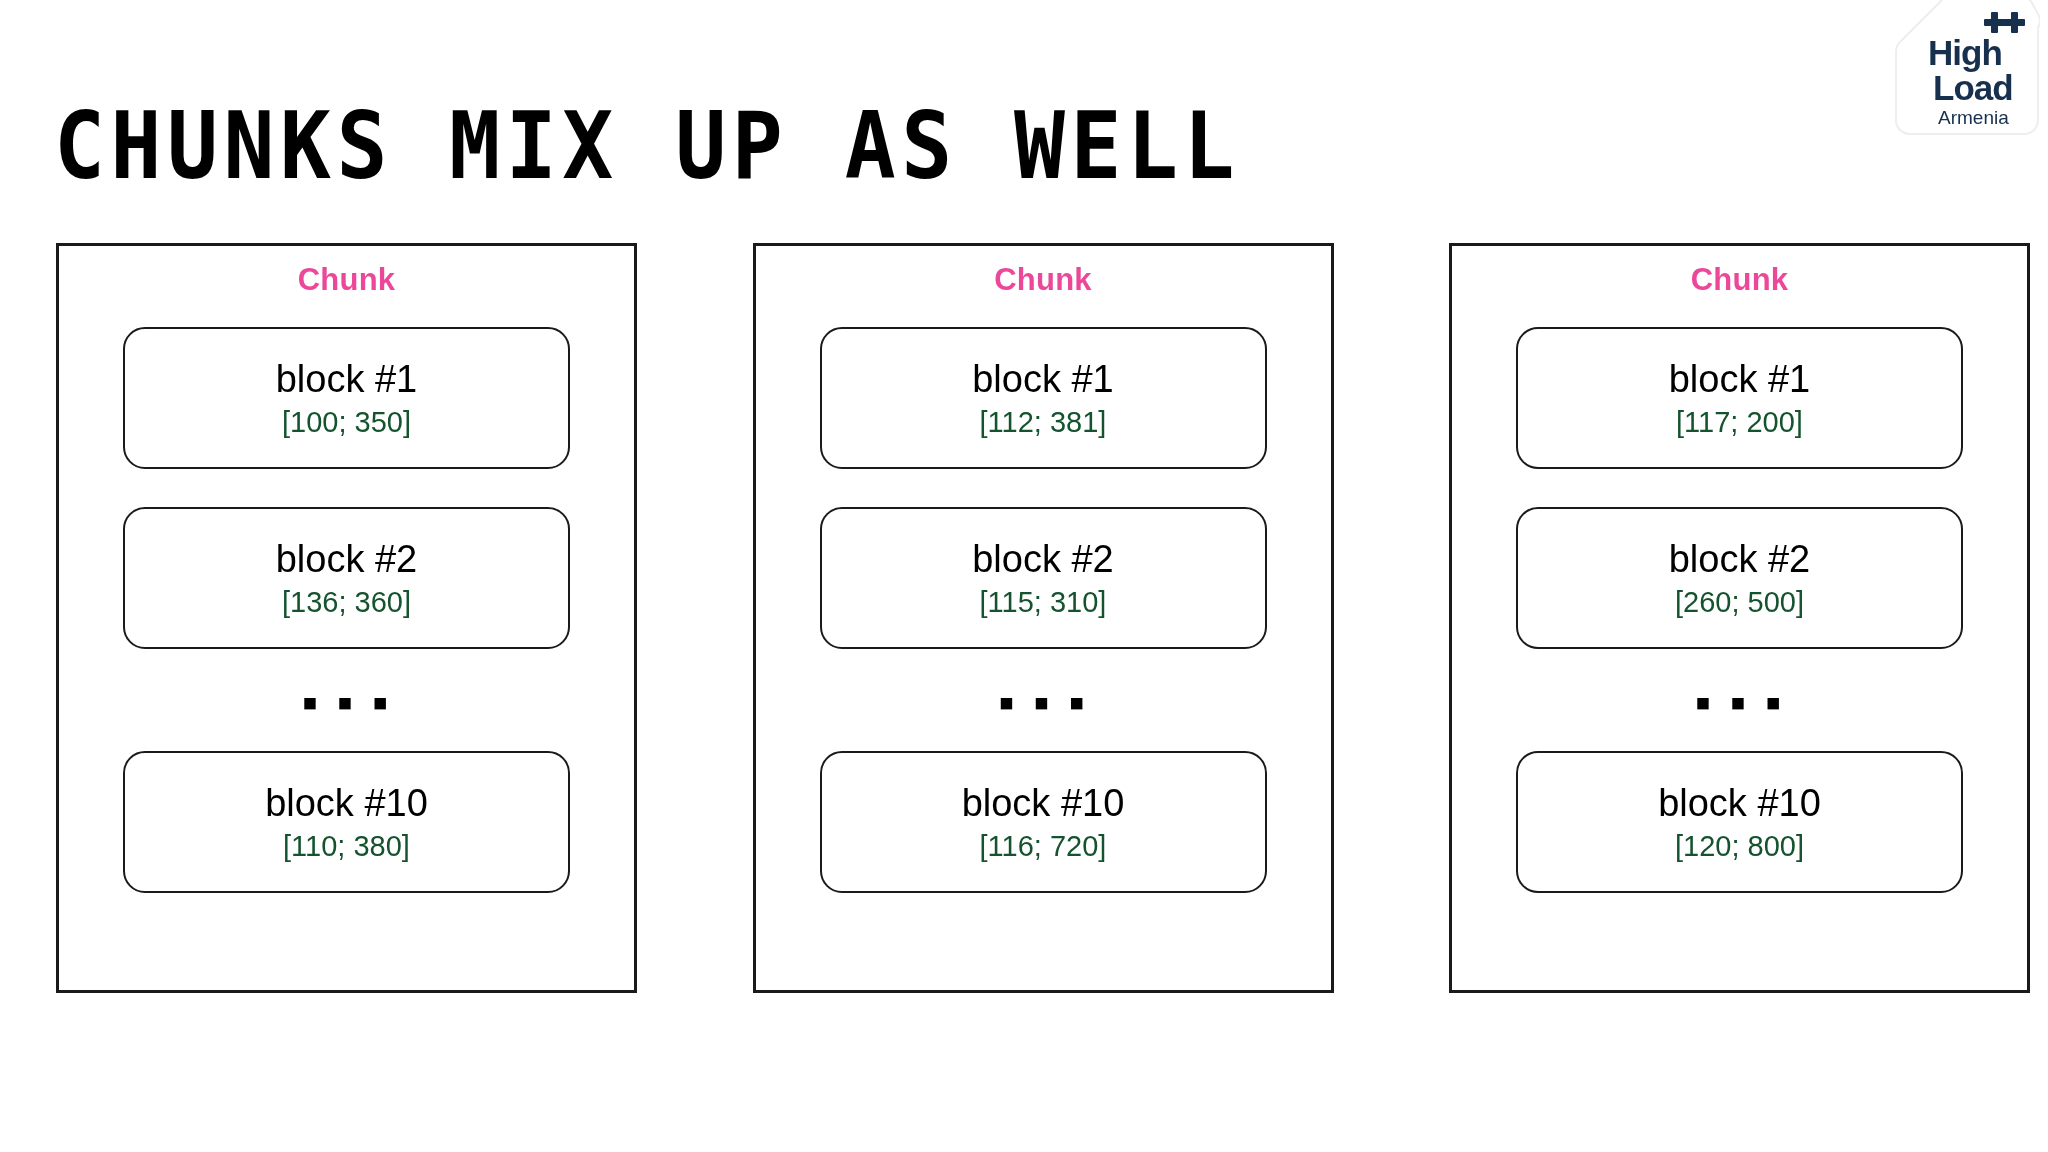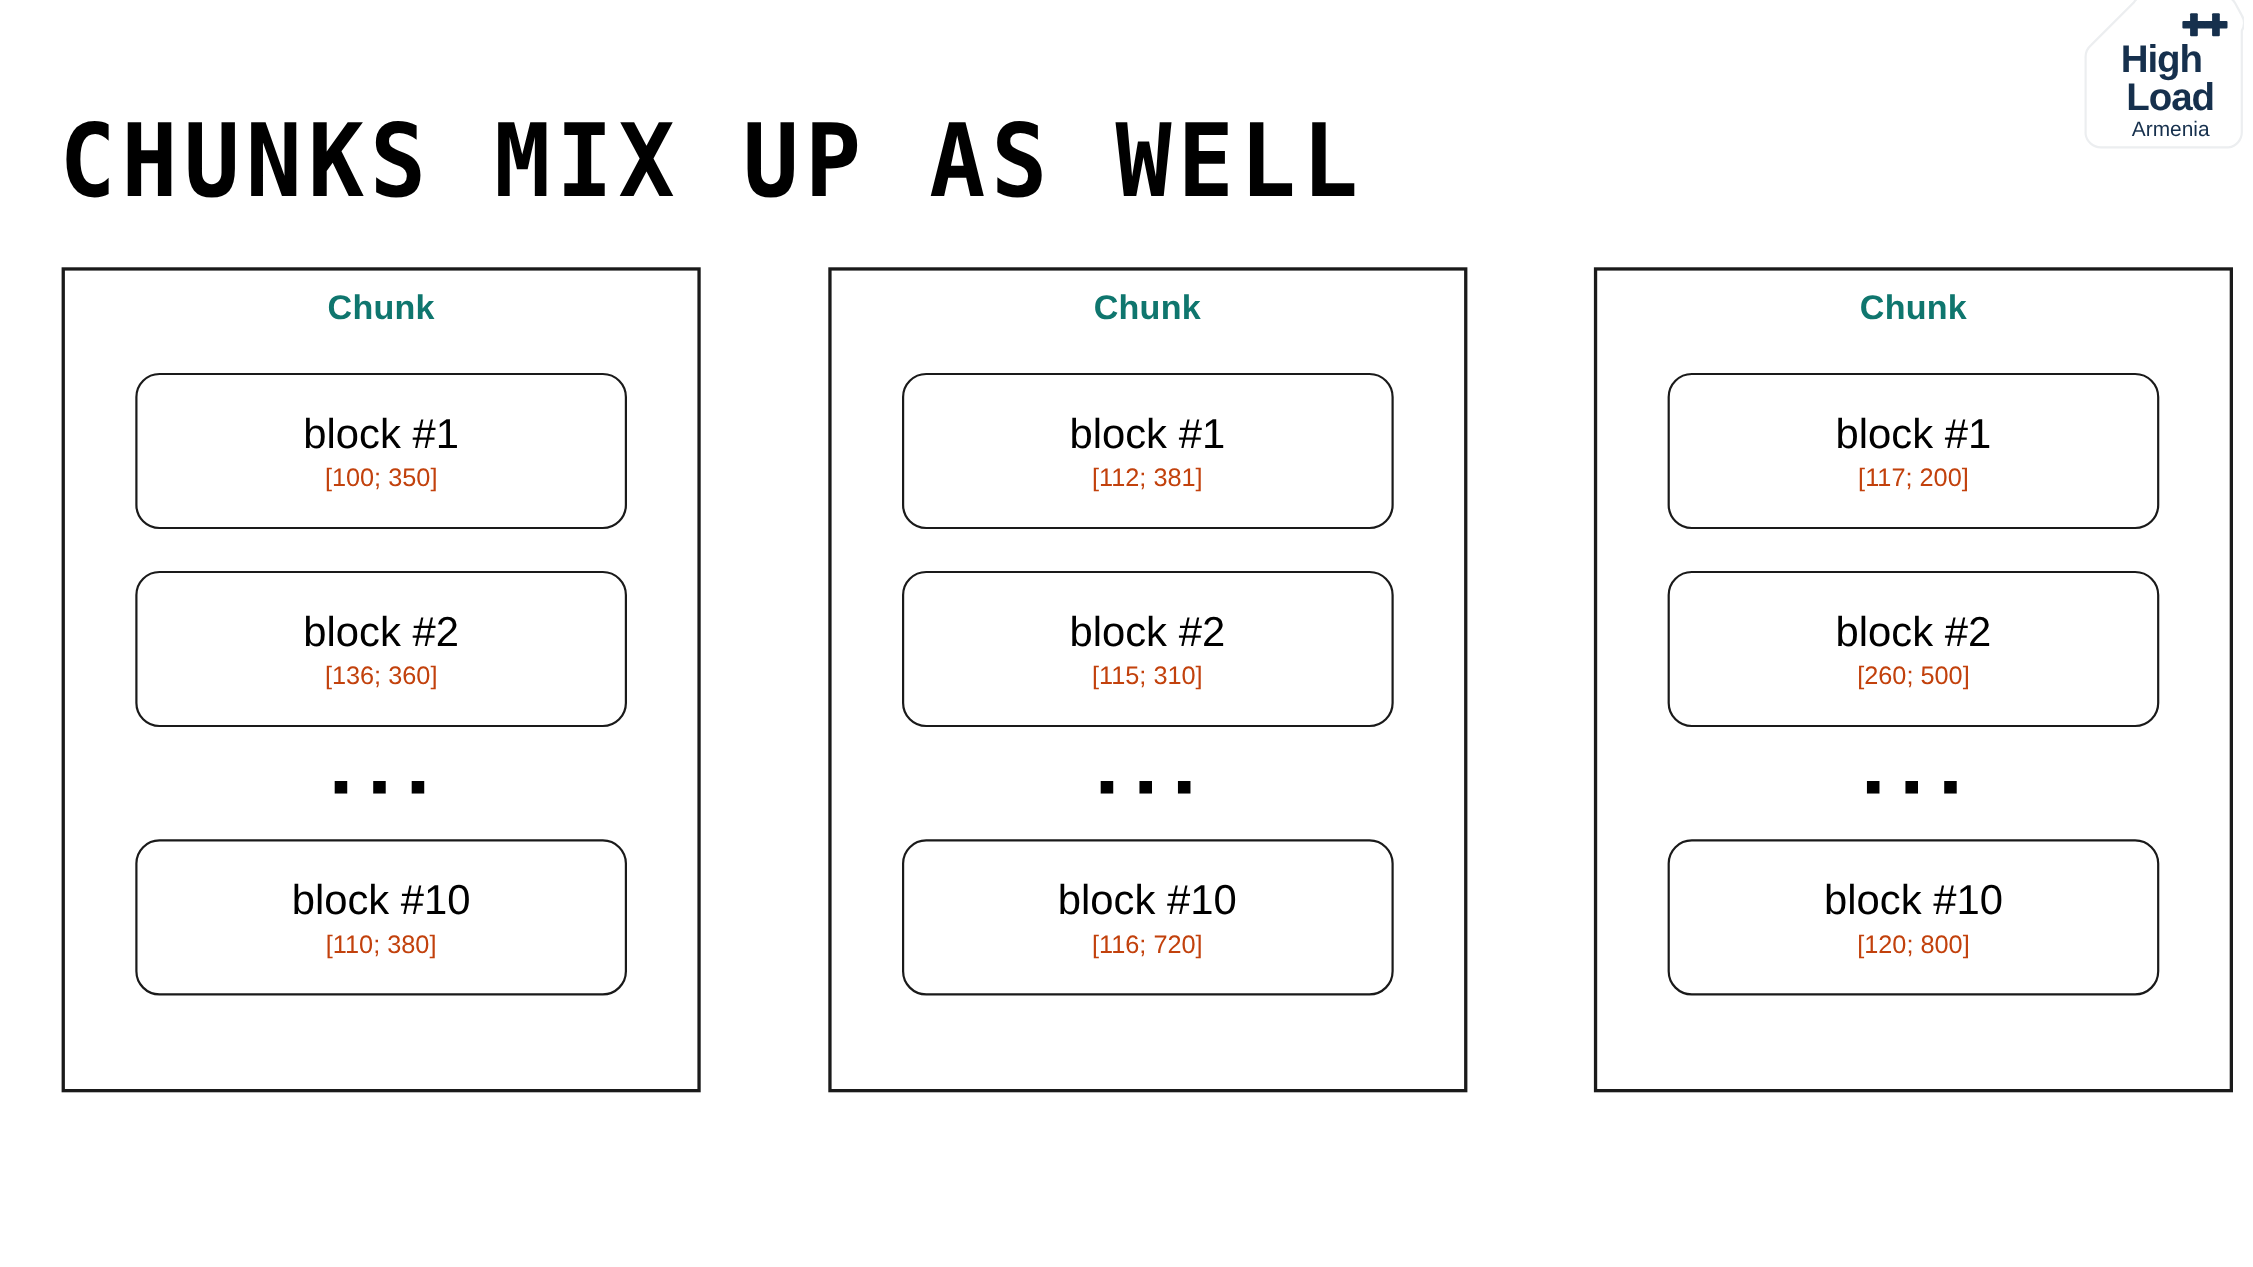--- a/index.html
+++ b/index.html
@@ -62,22 +62,22 @@
     display: flex;
     flex-direction: column;
     align-items: center;
     padding-top: 18px;
   }
 
   .chunk-title {
     font-size: 31px;
     font-weight: 700;
     letter-spacing: 0.2px;
-    color: #0f766e;
-    margin: 0 0 44px 0;
+    color: #ec4899;
+    margin: 0 0 32px 0;
     line-height: 1;
   }
 
   .block {
     box-sizing: border-box;
     width: 447px;
     height: 142px;
     border: 2.5px solid #1a1a1a;
     border-radius: 22px;
     background: #ffffff;
@@ -88,23 +88,23 @@
     line-height: 1.28;
   }
   .block + .block { margin-top: 38px; }
 
   .block-label {
     font-size: 38px;
     font-weight: 400;
     color: #000000;
   }
   .block-range {
-    font-size: 23px;
+    font-size: 29px;
     font-weight: 400;
-    color: #c2410c;
+    color: #14532d;
   }
 
   .chunk-ellipsis {
     font-size: 46px;
     font-weight: 700;
     letter-spacing: 3px;
     line-height: 1;
     color: #000000;
     margin: 30px 0 26px 0;
   }

